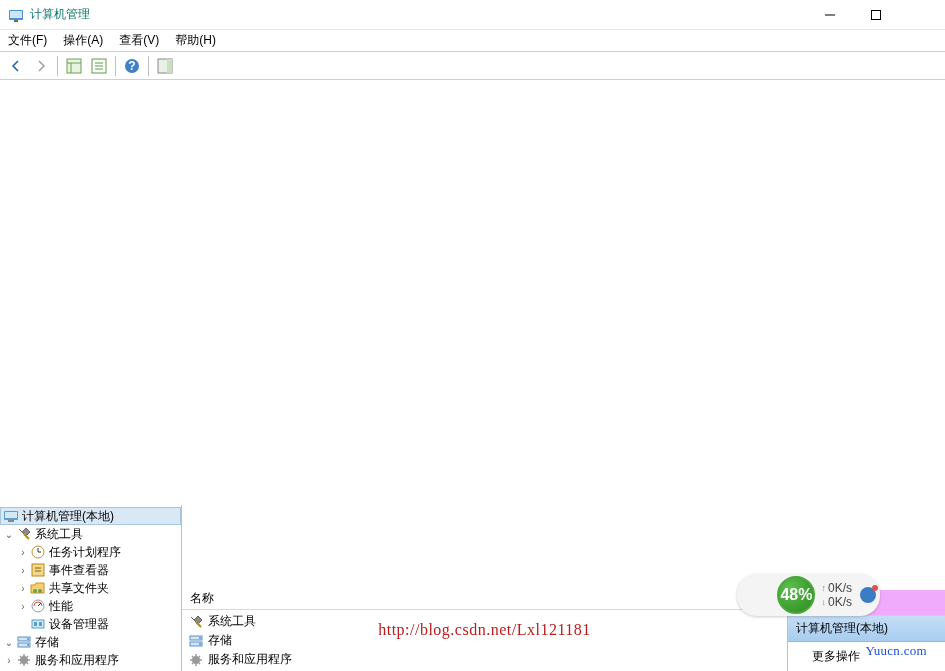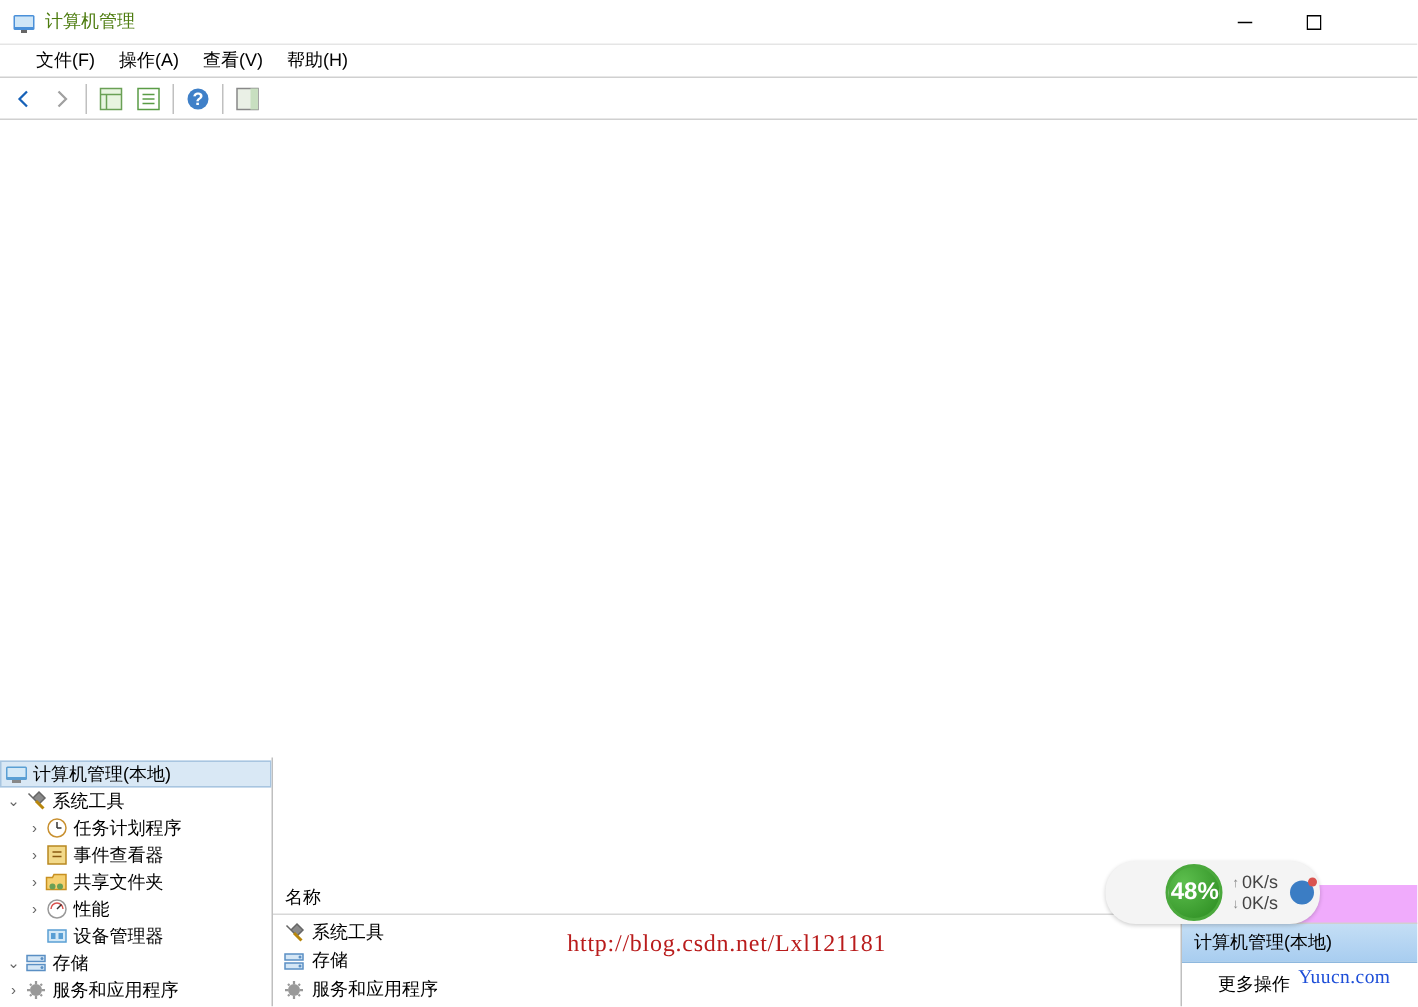--- a/index.html
+++ b/index.html
@@ -1,24 +1,24 @@
 <!DOCTYPE html>
 <html><head>
   <meta charset="utf-8">
   <style>
     * { box-sizing: border-box; margin: 0; padding: 0; font-family: "Microsoft YaHei", "Segoe UI", Tahoma, sans-serif; font-size: 12px; }
     body { background: #fff; width: 945px; height: 671px; overflow: hidden; position: relative; }
     
     .titlebar { height: 30px; display: flex; align-items: center; padding: 0 0 0 8px; border-bottom: 1px solid #e5e5e5; }
     .titlebar-icon { width: 16px; height: 16px; margin-right: 6px; }
-    .titlebar-title { flex: 1; font-size: 12px; color: #4d7c0f; }
+    .titlebar-title { flex: 1; font-size: 12px; color: #0f766e; }
     .titlebar-controls { display: flex; gap: 0; }
     .titlebar-btn { width: 46px; height: 30px; display: flex; align-items: center; justify-content: center; cursor: pointer; }
     
-    .menubar { height: 22px; display: flex; align-items: center; padding: 0 16px; border-bottom: 1px solid #d0d0d0; }
+    .menubar { height: 22px; display: flex; align-items: center; padding: 0 0; border-bottom: 1px solid #d0d0d0; }
     .menu-item { padding: 2px 8px; cursor: pointer; font-size: 12px; }
     
     .toolbar { height: 28px; display: flex; align-items: center; padding: 2px 4px; border-bottom: 1px solid #d0d0d0; gap: 1px; }
     .toolbar-sep { width: 1px; height: 20px; background: #c0c0c0; margin: 0 3px; }
     .toolbar-btn { width: 24px; height: 24px; display: flex; align-items: center; justify-content: center; cursor: pointer; border: 1px solid transparent; }
     
     .main-area { display: flex; height: calc(100% - 80px); align-items: flex-end; }
     
     .tree-panel { width: 182px; border-right: 1px solid #bfbfbf; overflow: auto; padding: 2px 0; }
     .tree-node { display: flex; align-items: center; height: 18px; padding: 1px 2px; cursor: pointer; white-space: nowrap; }

